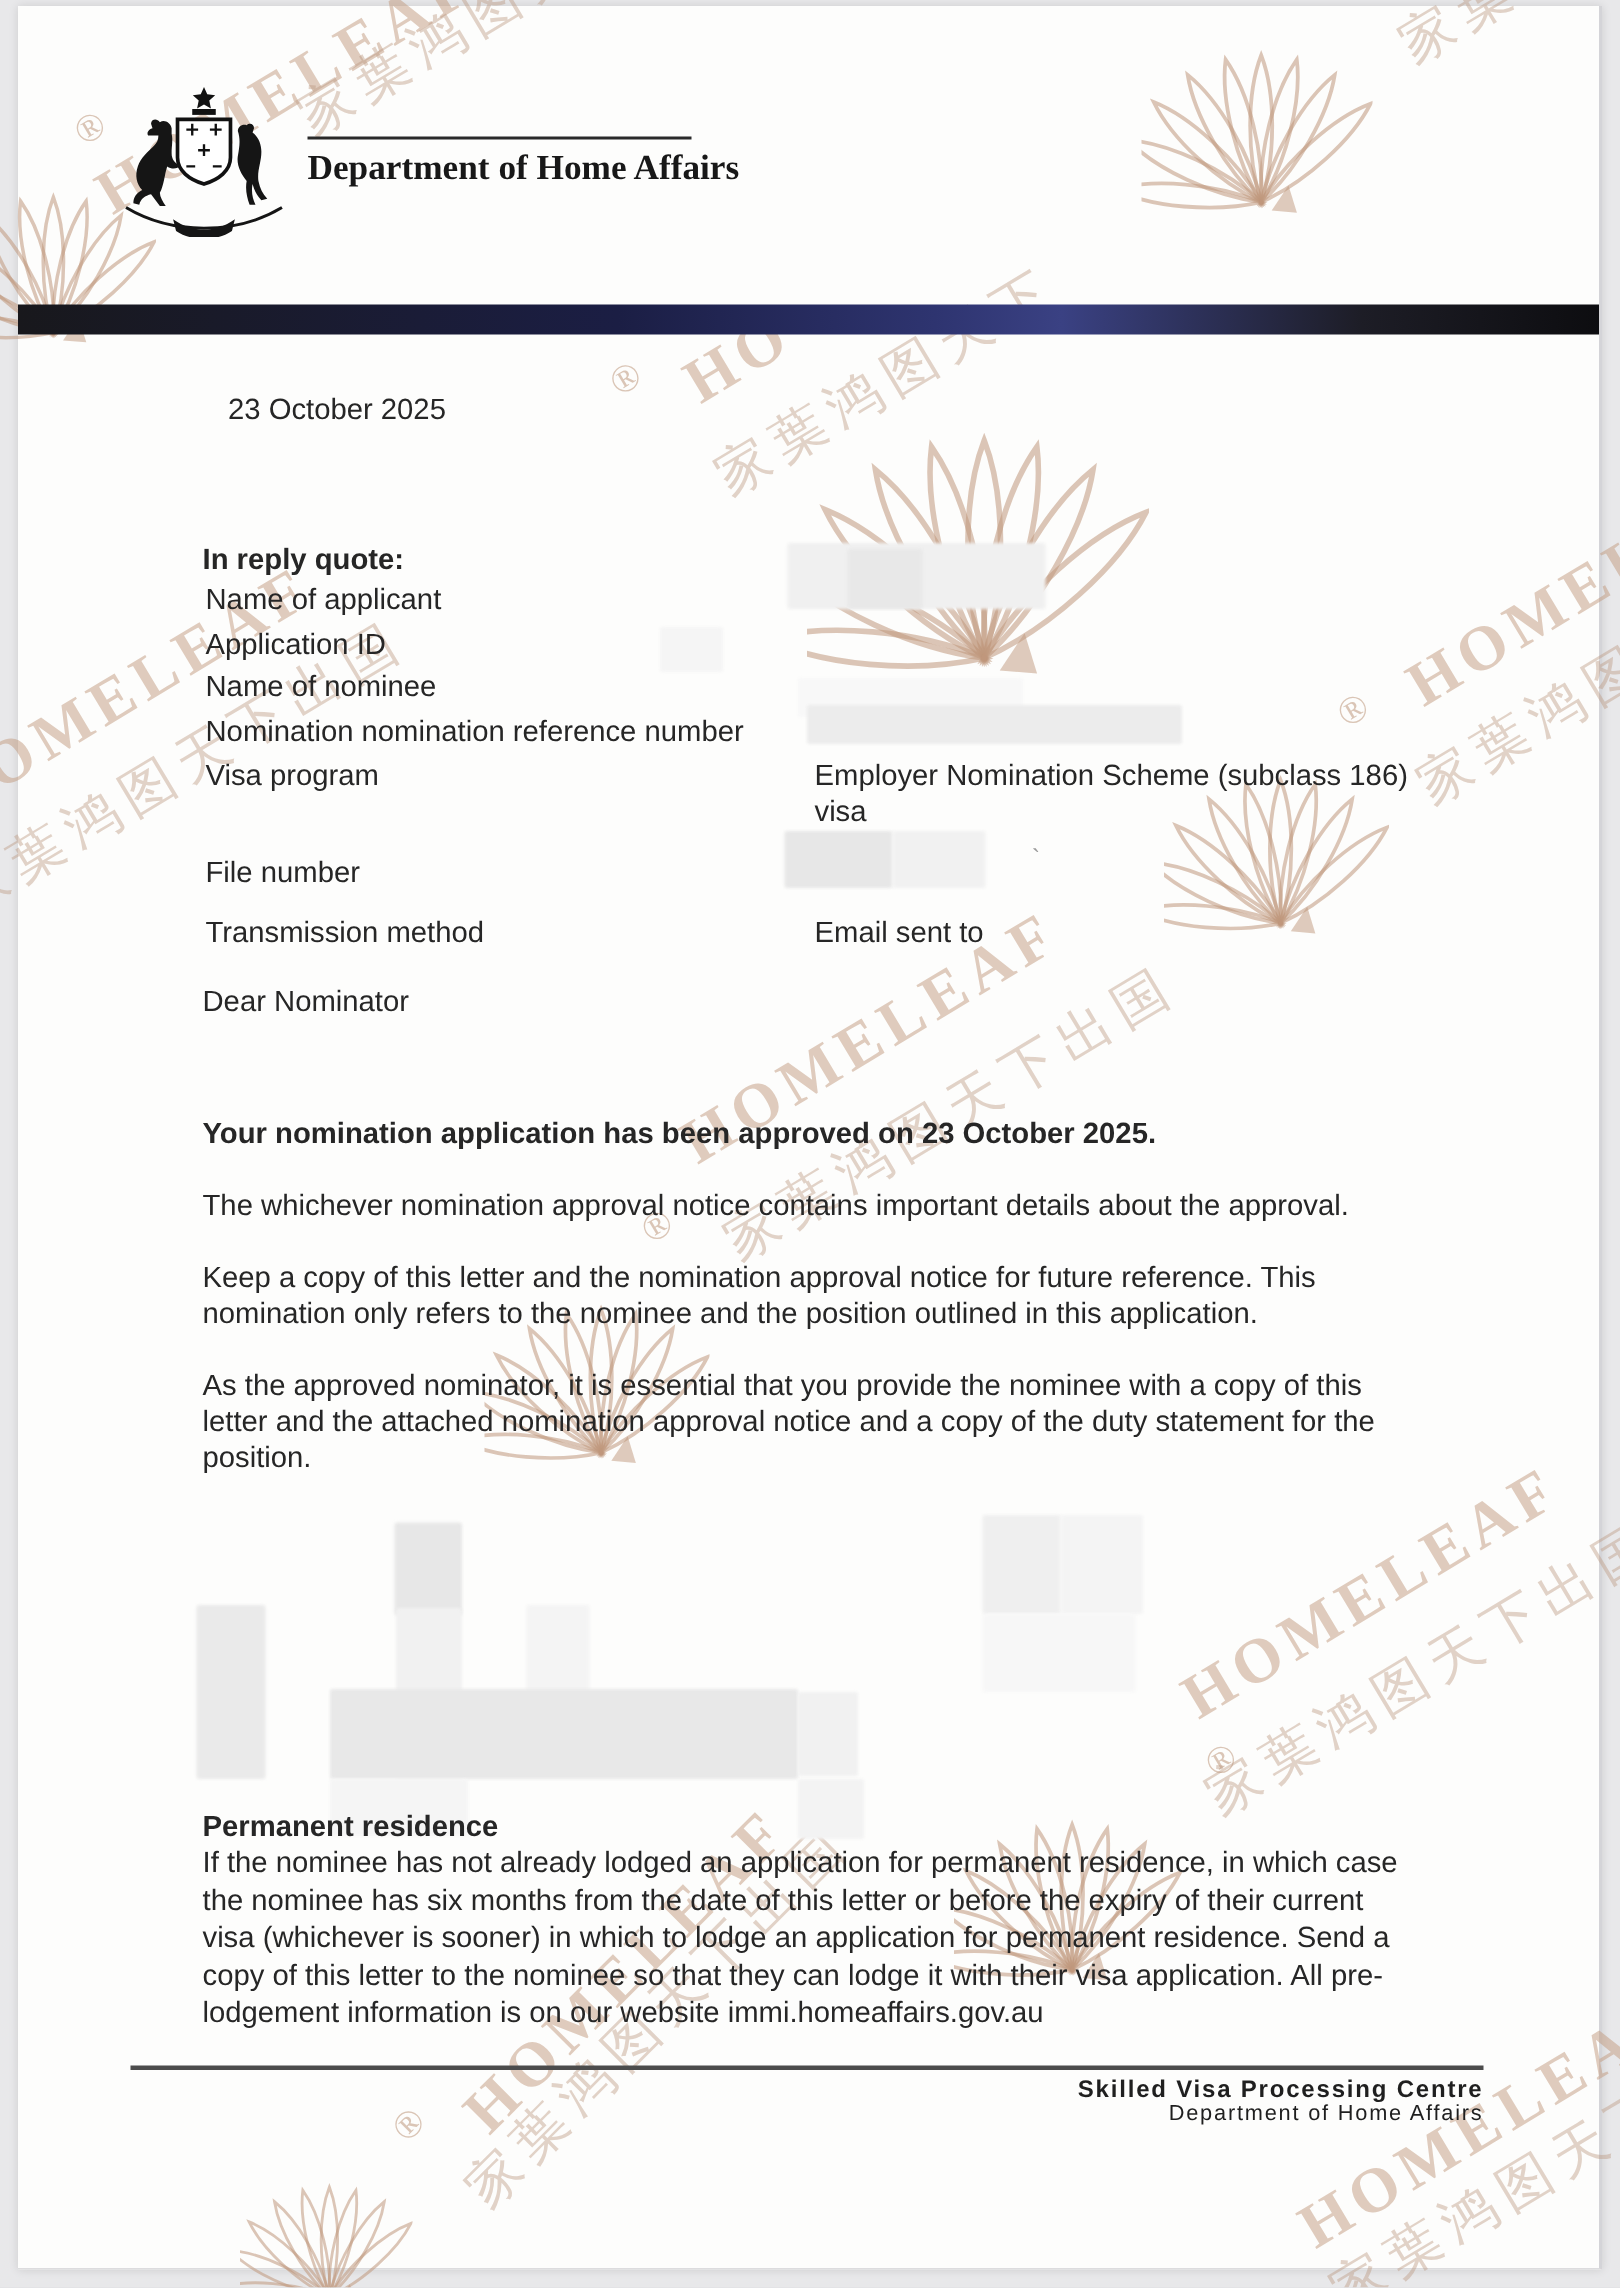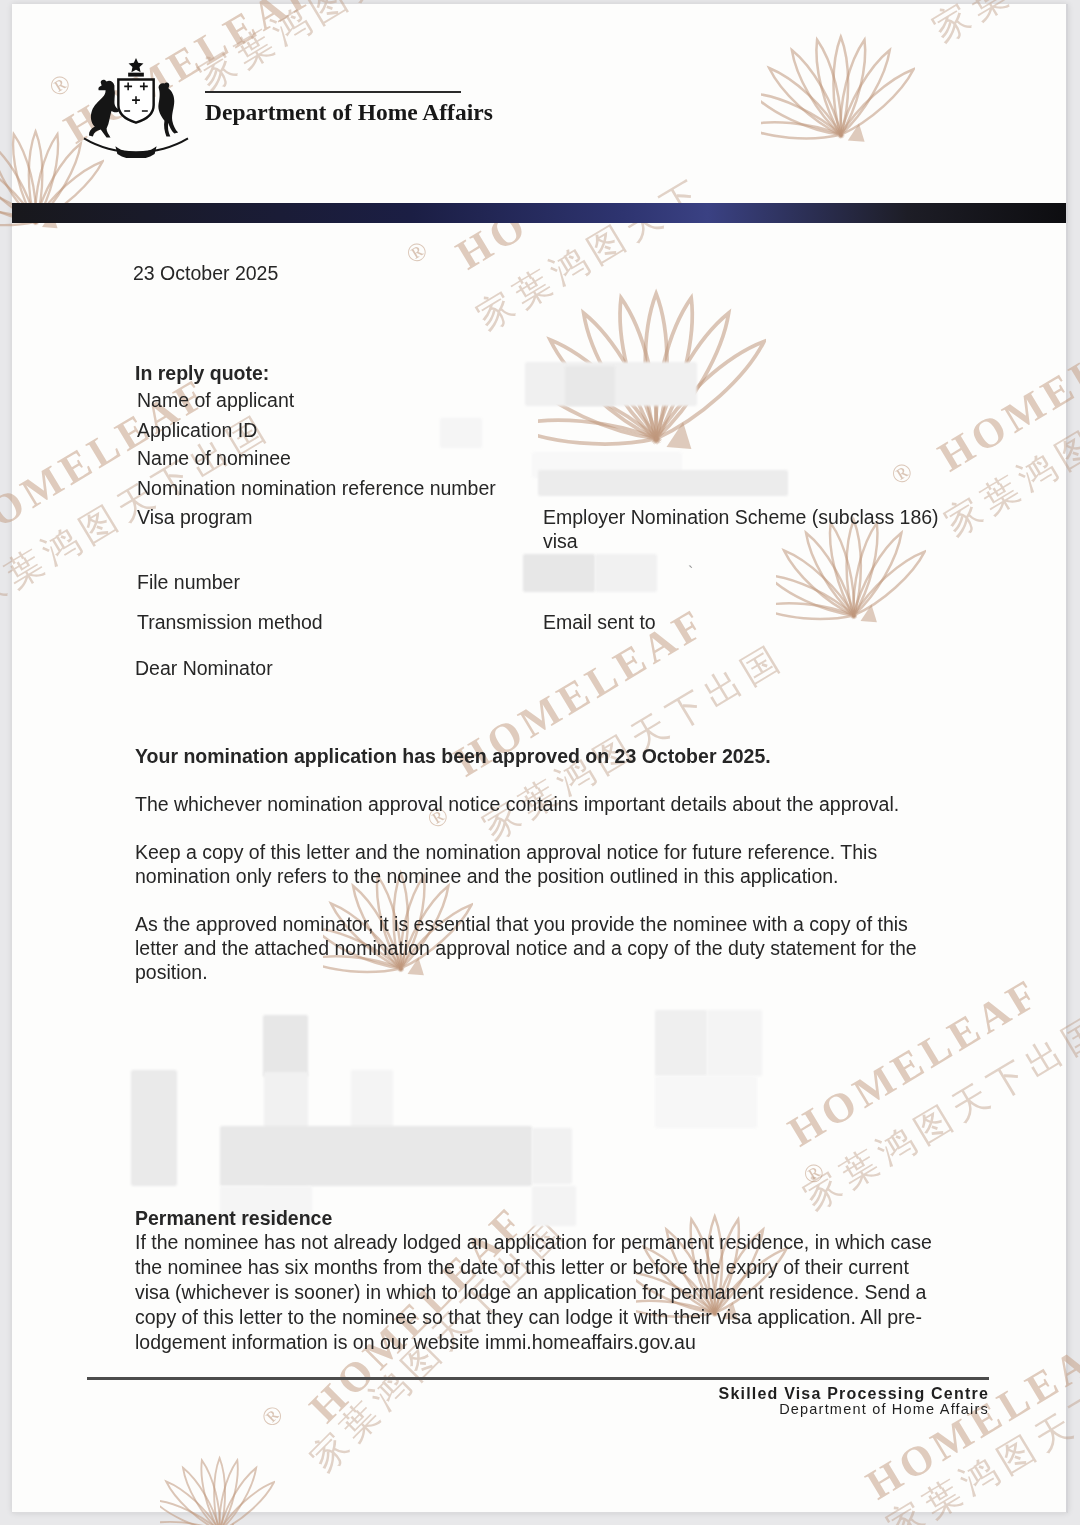--- a/index.html
+++ b/index.html
@@ -120,21 +120,21 @@
       <path d="M44,92 c7,5 14,7 21,7 c7,0 14,-2 21,-7 l-2,8 c-6,4 -12,5 -19,5 c-7,0 -13,-1 -19,-5 z" fill="#151515"></path>
     </svg>
 
     <div class="abs" style="left:193px;top:82px">
       <div class="gov-rule"></div>
       <div class="gov-line2">Department of Home Affairs</div>
     </div>
 
     <div class="abs bar"></div>
 
-    <div class="abs txt" style="left:121px;top:257px">23 October 2025</div>
+    <div class="abs txt" style="left:140px;top:257px">23 October 2025</div>
 
     <div class="abs txt bold" style="left:123px;top:357px">In reply quote:</div>
 
     <div id="field-rows">
         <div class="abs" style="top: 384px; left: 0px;">
           <div class="txt" style="position: absolute; left: 125px; top: 0px; white-space: nowrap;">Name of applicant</div>
         </div>
         <div class="abs" style="top: 414px; left: 0px;">
           <div class="txt" style="position: absolute; left: 125px; top: 0px; white-space: nowrap;">Application ID</div>
         </div>

